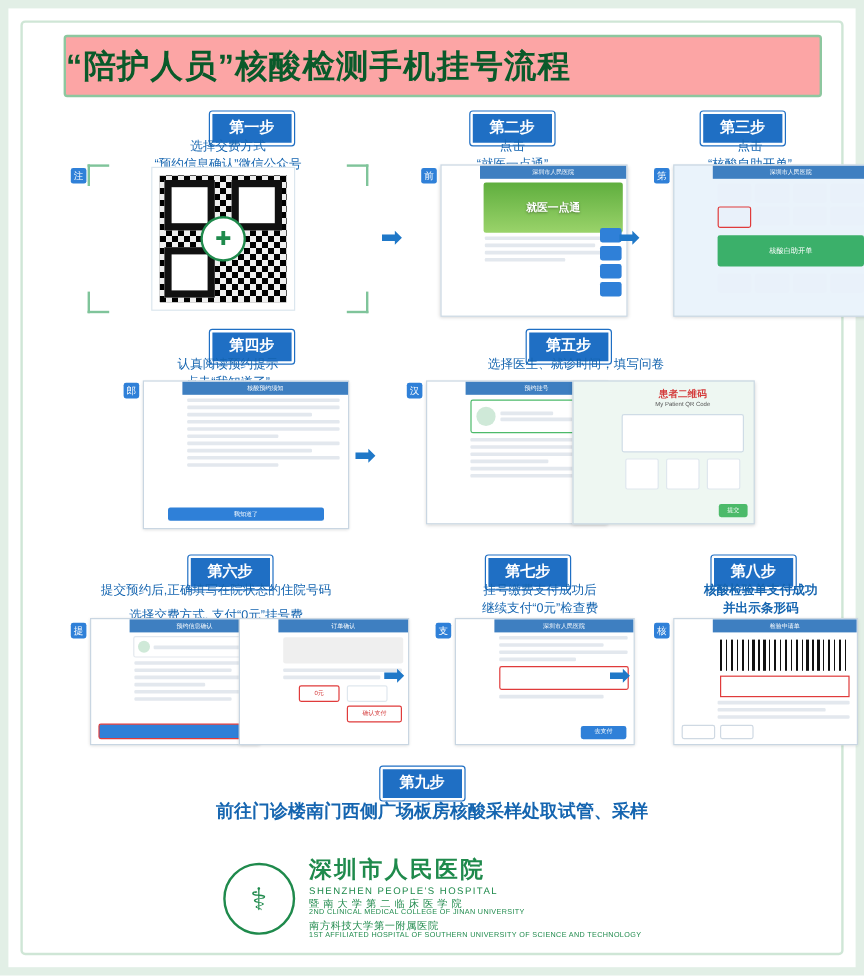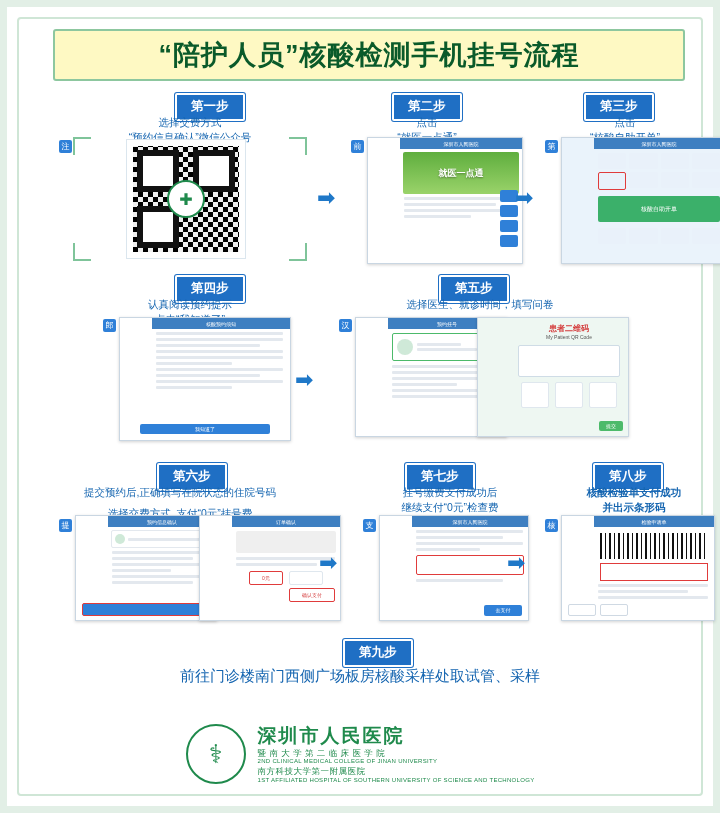--- a/index.html
+++ b/index.html
@@ -19,25 +19,25 @@
   .inner-frame{
     position:absolute;
     left:10px;top:10px;right:10px;bottom:10px;
     border:2px solid #cfe6d6;
     border-radius:4px;
     pointer-events:none;
   }
   
   .title-wrap{
     position:absolute;left:46px;top:22px;width:628px;
-    display:flex;align-items:center;justify-content:center;
+    display:flex;align-items:center;
     height:48px;
     border:2px solid #8dc79f;
     border-radius:3px;
-    background:#fef9c3;
+    background:#fca5a5;
   }
   .title-text{
     font-size:27px;font-weight:bold;color:#0a5a2a;
     letter-spacing:1px;white-space:nowrap;
   }
   
   .step-badge{
     position:absolute;
     background:#1f6fc4;
     color:#ffffff;
@@ -135,21 +135,21 @@
     color:#1f8a4c;font-size:26px;font-weight:bold;
     background:#ffffff;
   }
   .f-text{line-height:1.25;}
   .f1{font-size:19px;font-weight:bold;color:#1f8a4c;letter-spacing:2px;}
   .f2{font-size:8px;color:#1f8a4c;letter-spacing:1.2px;}
   .f3{font-size:8.5px;color:#1f8a4c;letter-spacing:.5px;}
   .f4{font-size:6px;color:#1f8a4c;letter-spacing:.3px;}
   .final-line{
     position:absolute;left:0;right:0;top:660px;text-align:center;
-    font-size:15px;font-weight:normal;color:#1565b0;
+    font-size:15px;font-weight:bold;color:#1565b0;
   }
   .barcode{
     height:26px;width:100%;
     background-image:repeating-linear-gradient(90deg,#111 0 2px,#fff 2px 5px,#111 5px 6px,#fff 6px 9px);
   }
   .redbox{border:1px solid #e03b3b;}
   .green-btn{background:#4cba6a;color:#fff;font-size:5px;text-align:center;border-radius:2px;padding:2px 0;}
   .blue-btn{background:#2f80d8;color:#fff;font-size:5px;text-align:center;border-radius:2px;padding:2px 0;}
 </style>
 </head>
@@ -361,26 +361,27 @@
     <div style="margin:2px 6px;height:14px;border:1px solid #e03b3b;font-size:4px;color:#d43b3b;padding:1px;"></div>
     <div class="ph-line l"></div>
     <div class="ph-line m"></div>
     <div class="ph-line l"></div>
     <div style="position:absolute;left:6px;bottom:4px;display:flex;gap:4px;">
       <div style="width:26px;height:10px;border:1px solid #cfd9e3;border-radius:2px;"></div>
       <div style="width:26px;height:10px;border:1px solid #cfd9e3;border-radius:2px;"></div>
     </div>
   </div>
 
-  <div class="step-badge" style="left:336px;top:632px;">第九步</div>
+  <div class="step-badge" style="left:310px;top:632px;">第九步</div>
   <div class="final-line">前往门诊楼南门西侧广场板房核酸采样处取试管、采样</div>
 
   <div class="footer">
     <div class="logo-circle">⚕</div>
     <div class="f-text">
       <div class="f1">深圳市人民医院</div>
+      <div class="f2">SHENZHEN PEOPLE'S HOSPITAL</div>
       <div class="f3">暨 南 大 学 第 二 临 床 医 学 院</div>
       <div class="f4">2ND CLINICAL MEDICAL COLLEGE OF JINAN UNIVERSITY</div>
       <div class="f3">南方科技大学第一附属医院</div>
       <div class="f4">1ST AFFILIATED HOSPITAL OF SOUTHERN UNIVERSITY OF SCIENCE AND TECHNOLOGY</div>
     </div>
   </div>
 </div>
 
 </body></html>

